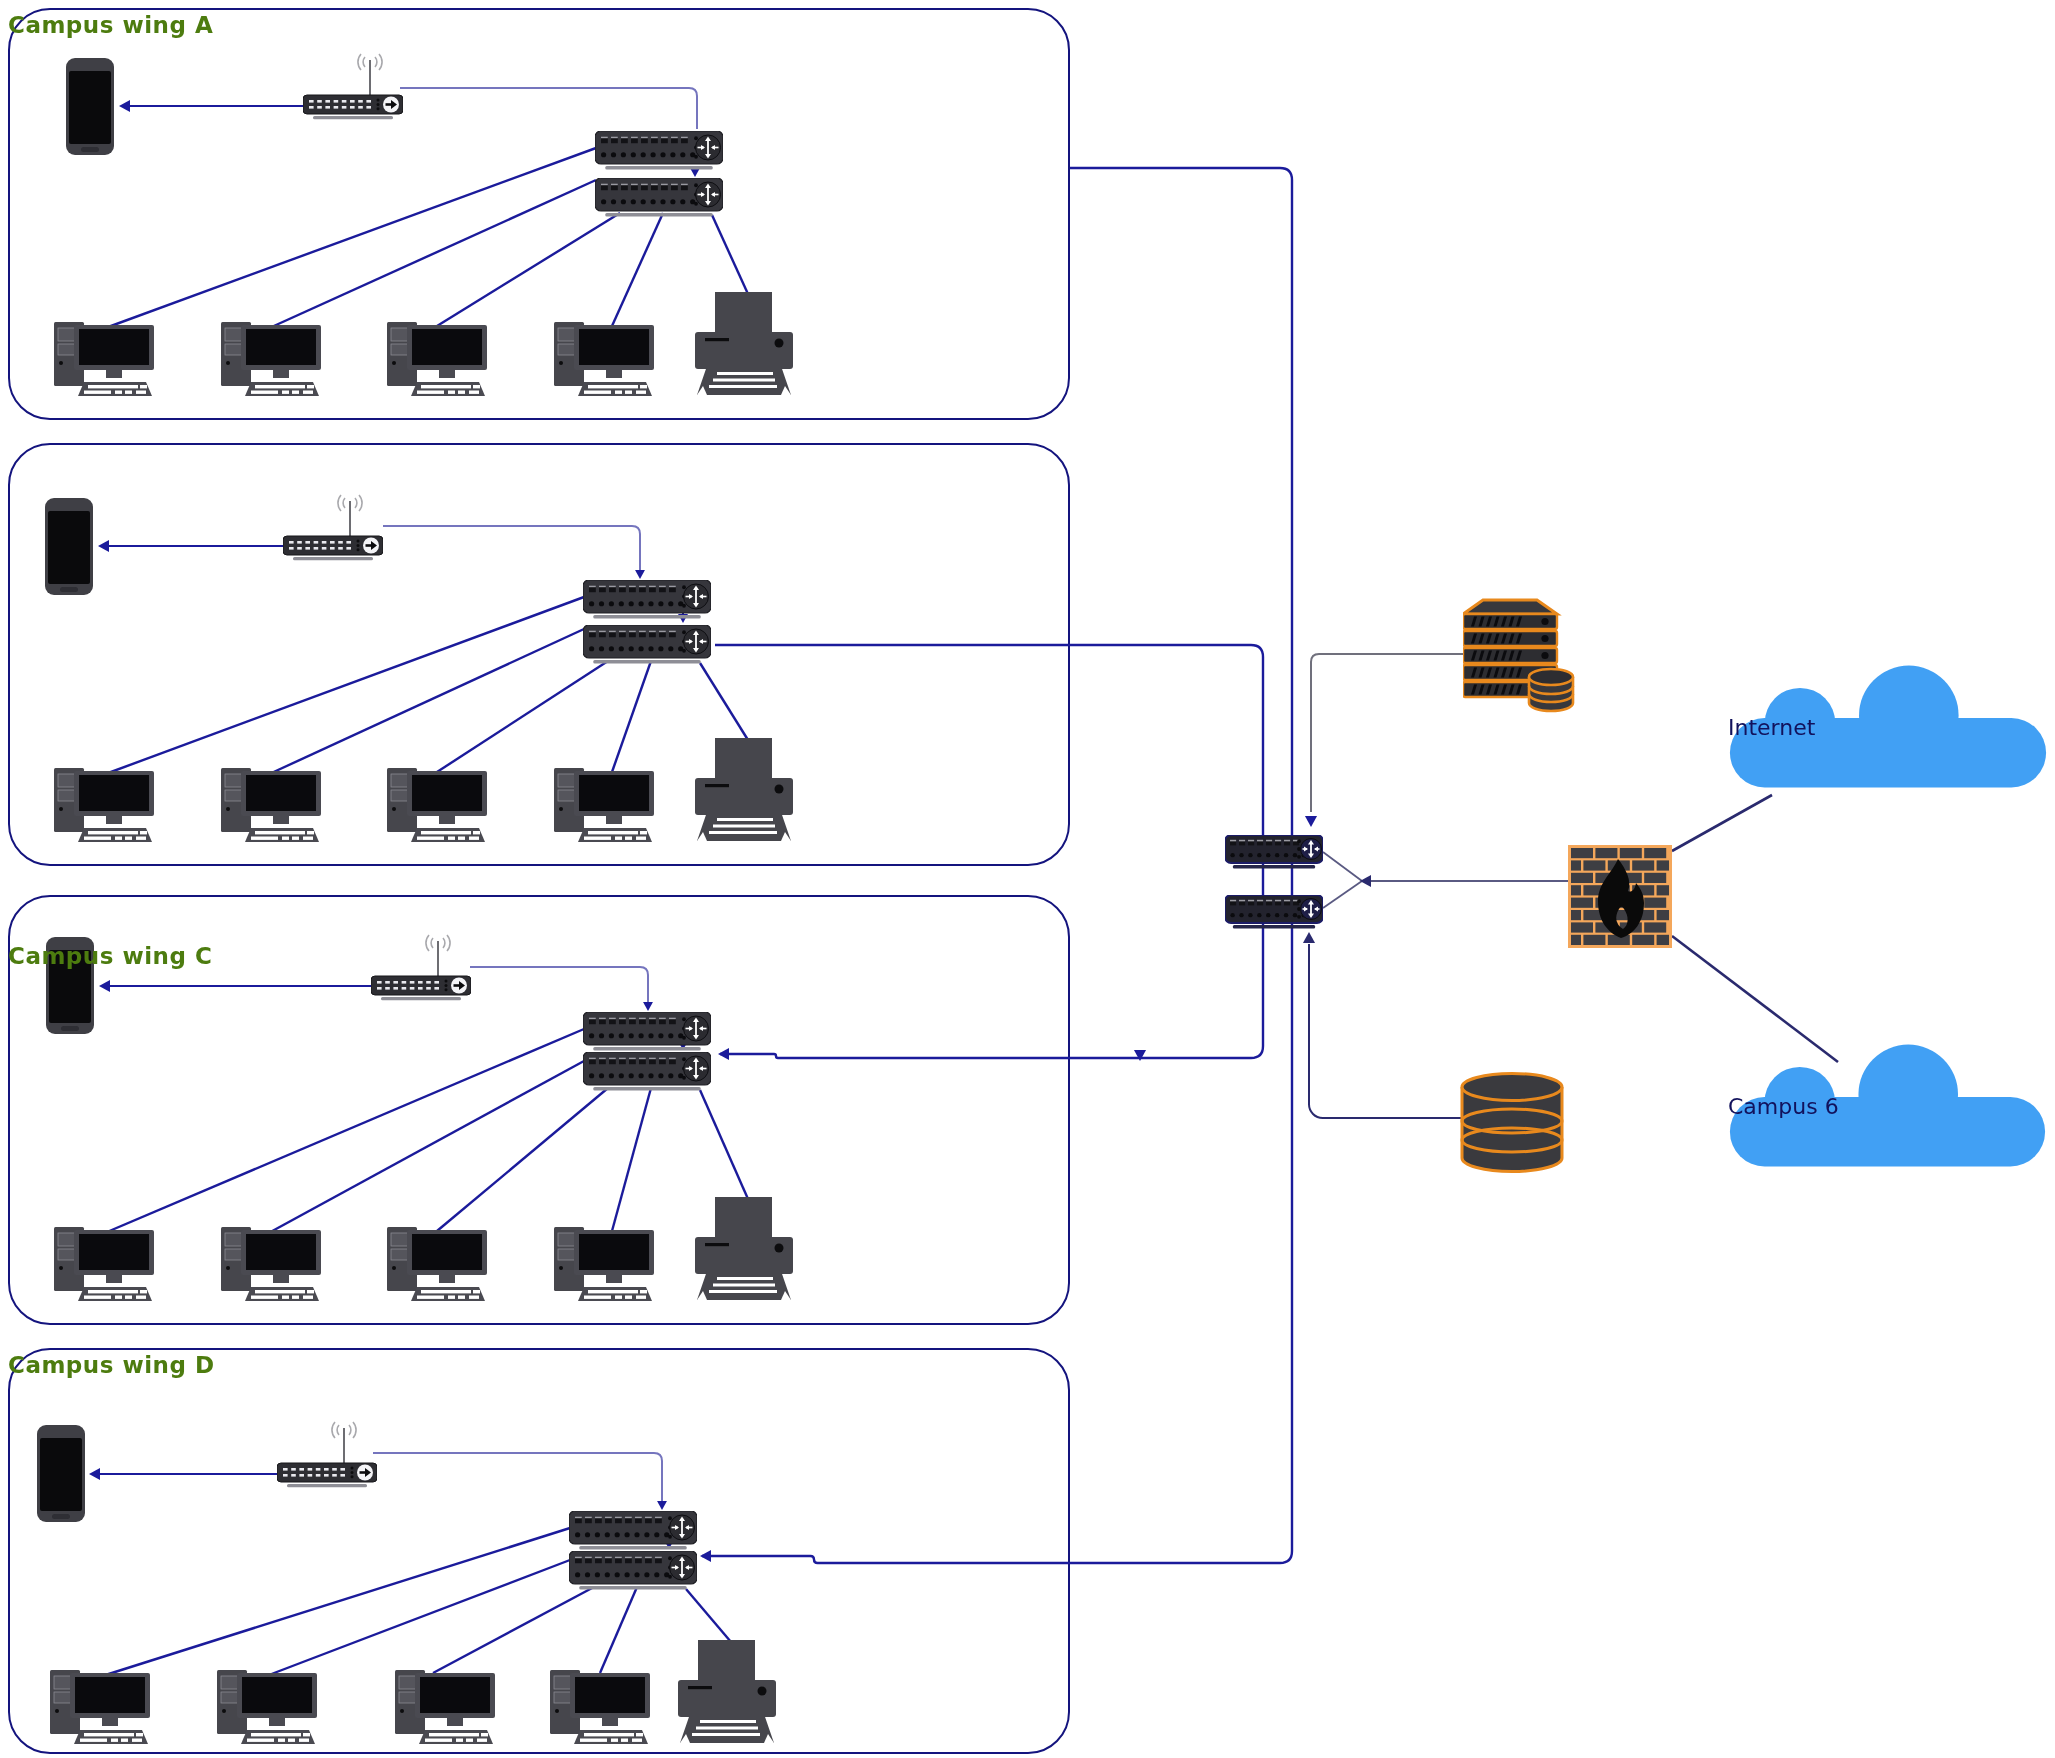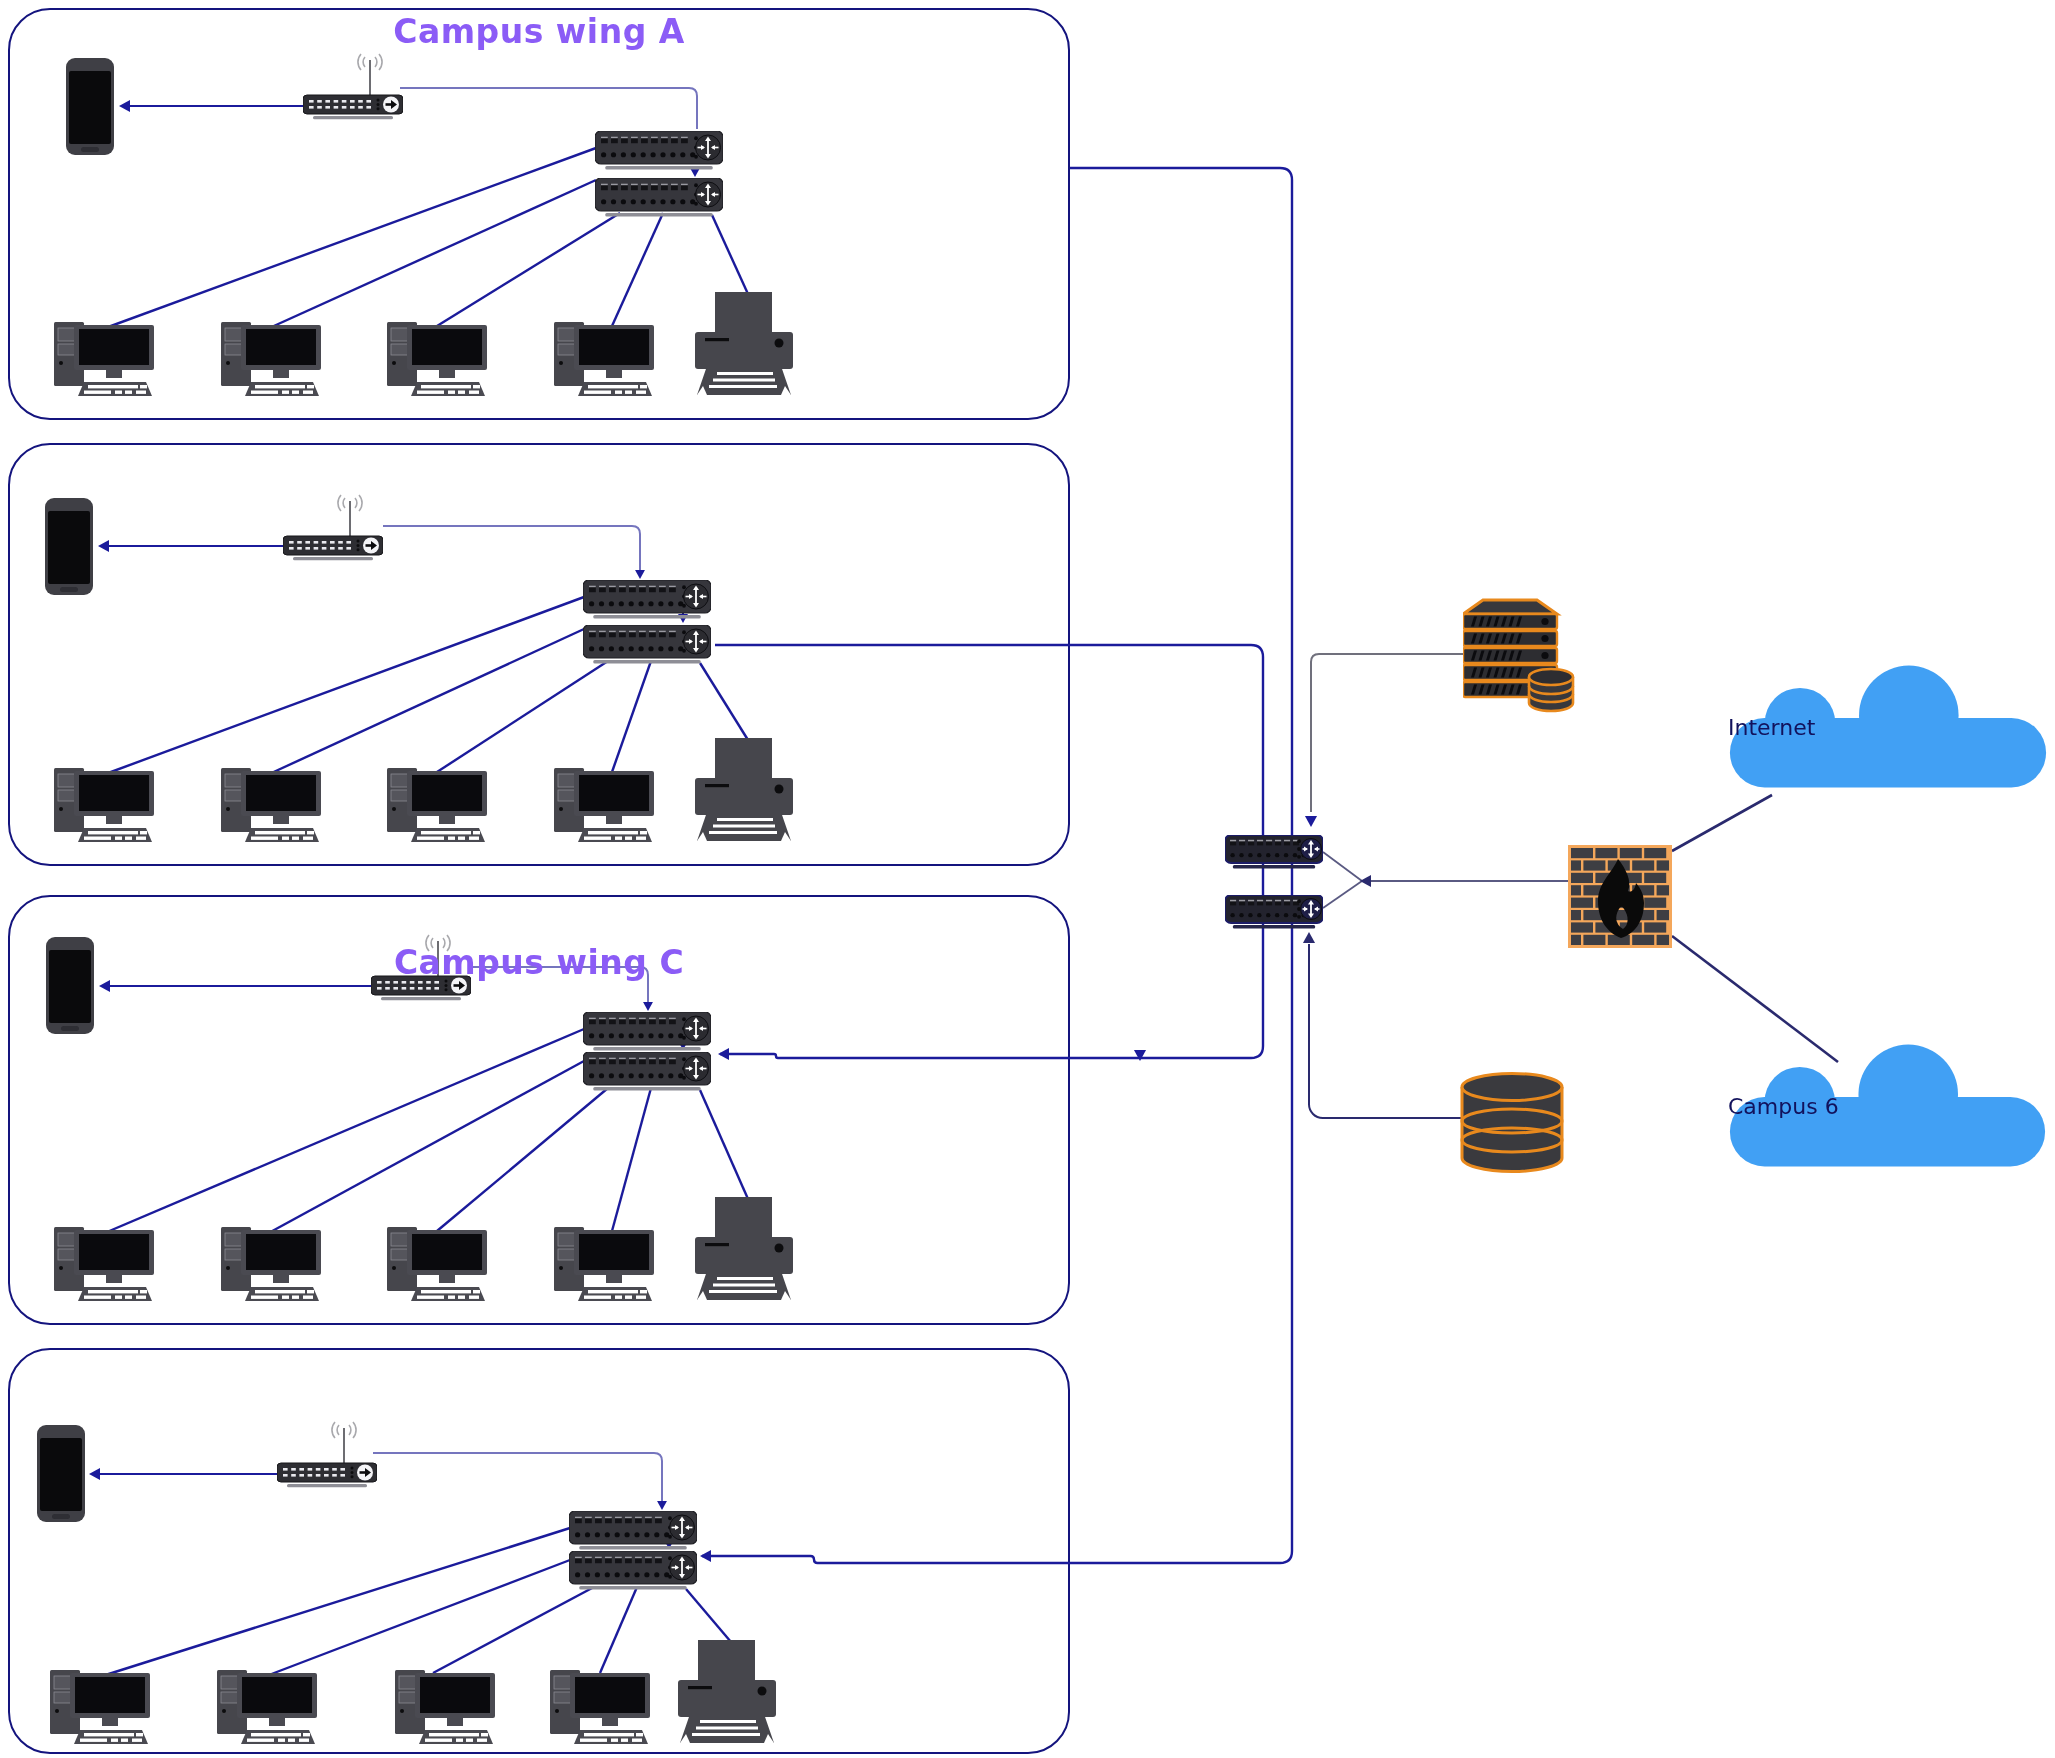--- a/index.html
+++ b/index.html
@@ -1,20 +1,20 @@
 <!DOCTYPE html>
 <html><head>
 <meta charset="utf-8">
 <style>
   html,body{margin:0;padding:0;background:#fff;}
   #canvas{position:relative;width:2055px;height:1758px;background:#ffffff;overflow:hidden;
           font-family:"DejaVu Sans","Liberation Sans",sans-serif;}
   #wires{position:absolute;left:0;top:0;z-index:1;}
   .wing-box{position:absolute;border:2.6px solid #14147E;border-radius:42px;z-index:0;box-sizing:border-box;}
-  .wing-title{position:absolute;text-align:center;font-weight:700;font-size:33px;letter-spacing:.5px;color:#8b5cf6;z-index:3;}
+  .wing-title{position:absolute;font-weight:700;font-size:23px;letter-spacing:.5px;color:#4d7c0f;z-index:3;}
   .dev{position:absolute;z-index:2;}
   .cloud-label{position:absolute;text-align:left;font-size:22px;color:#12125C;z-index:3;}
   .phone{position:absolute;z-index:2;background:#3F3F45;border-radius:9px;}
   .phone .scr{position:absolute;left:3px;right:3px;top:13px;bottom:11px;background:#0A0A0C;border-radius:2px;}
   .phone .pill{position:absolute;left:50%;bottom:3px;width:18px;height:5px;margin-left:-9px;background:#2E2E34;border-radius:3px;}
 </style>
 </head>
 <body>
 
 <div id="canvas">
@@ -663,20 +663,21 @@
         <rect x="10" y="46" width="24" height="3.2" fill="#0C0C0E"></rect>
         <circle cx="84" cy="51" r="4.5" fill="#0C0C0E"></circle>
         <polygon points="12,74 86,74 96,103 2,103" fill="#46464C"></polygon>
         <polygon points="2,103 8,94 12,103" fill="#fff"></polygon>
         <polygon points="96,103 90,94 86,103" fill="#fff"></polygon>
         <rect x="22" y="80" width="56" height="3" fill="#fff"></rect>
         <rect x="18" y="86.5" width="62" height="3" fill="#fff"></rect>
         <rect x="14" y="93" width="68" height="3" fill="#fff"></rect>
       </svg></div>
     <div class="wing-box" style="left: 8px; top: 1348px; width: 1062px; height: 406px;"></div>
+    <div class="wing-title" style="left: 8px; top: 1352px; width: 1062px;">Campus wing D</div>
     <div class="phone" style="left: 37px; top: 1425px; width: 48px; height: 97px;">
       <div class="scr"></div>
       <div class="pill"></div>
     </div>
     <div class="dev" style="left: 277px; top: 1418px; width: 100px; height: 70px;"><svg width="100" height="70" viewBox="0 0 100 70">
         <line x1="67" y1="10" x2="67" y2="46" stroke="#6d6d72" stroke-width="2"></line>
         <path d="M58,4 A12,12 0 0 0 58,20 M62,7 A7.5,7.5 0 0 0 62,17" fill="none" stroke="#A9A9AD" stroke-width="1.6"></path>
         <path d="M76,4 A12,12 0 0 1 76,20 M72,7 A7.5,7.5 0 0 1 72,17" fill="none" stroke="#A9A9AD" stroke-width="1.6"></path>
         <rect x="0" y="45" width="100" height="19" rx="4" fill="#2E2E33" stroke="#17171A"></rect>
         <rect x="6" y="50" width="4.6" height="2.6" fill="#E9E9EE"></rect>

